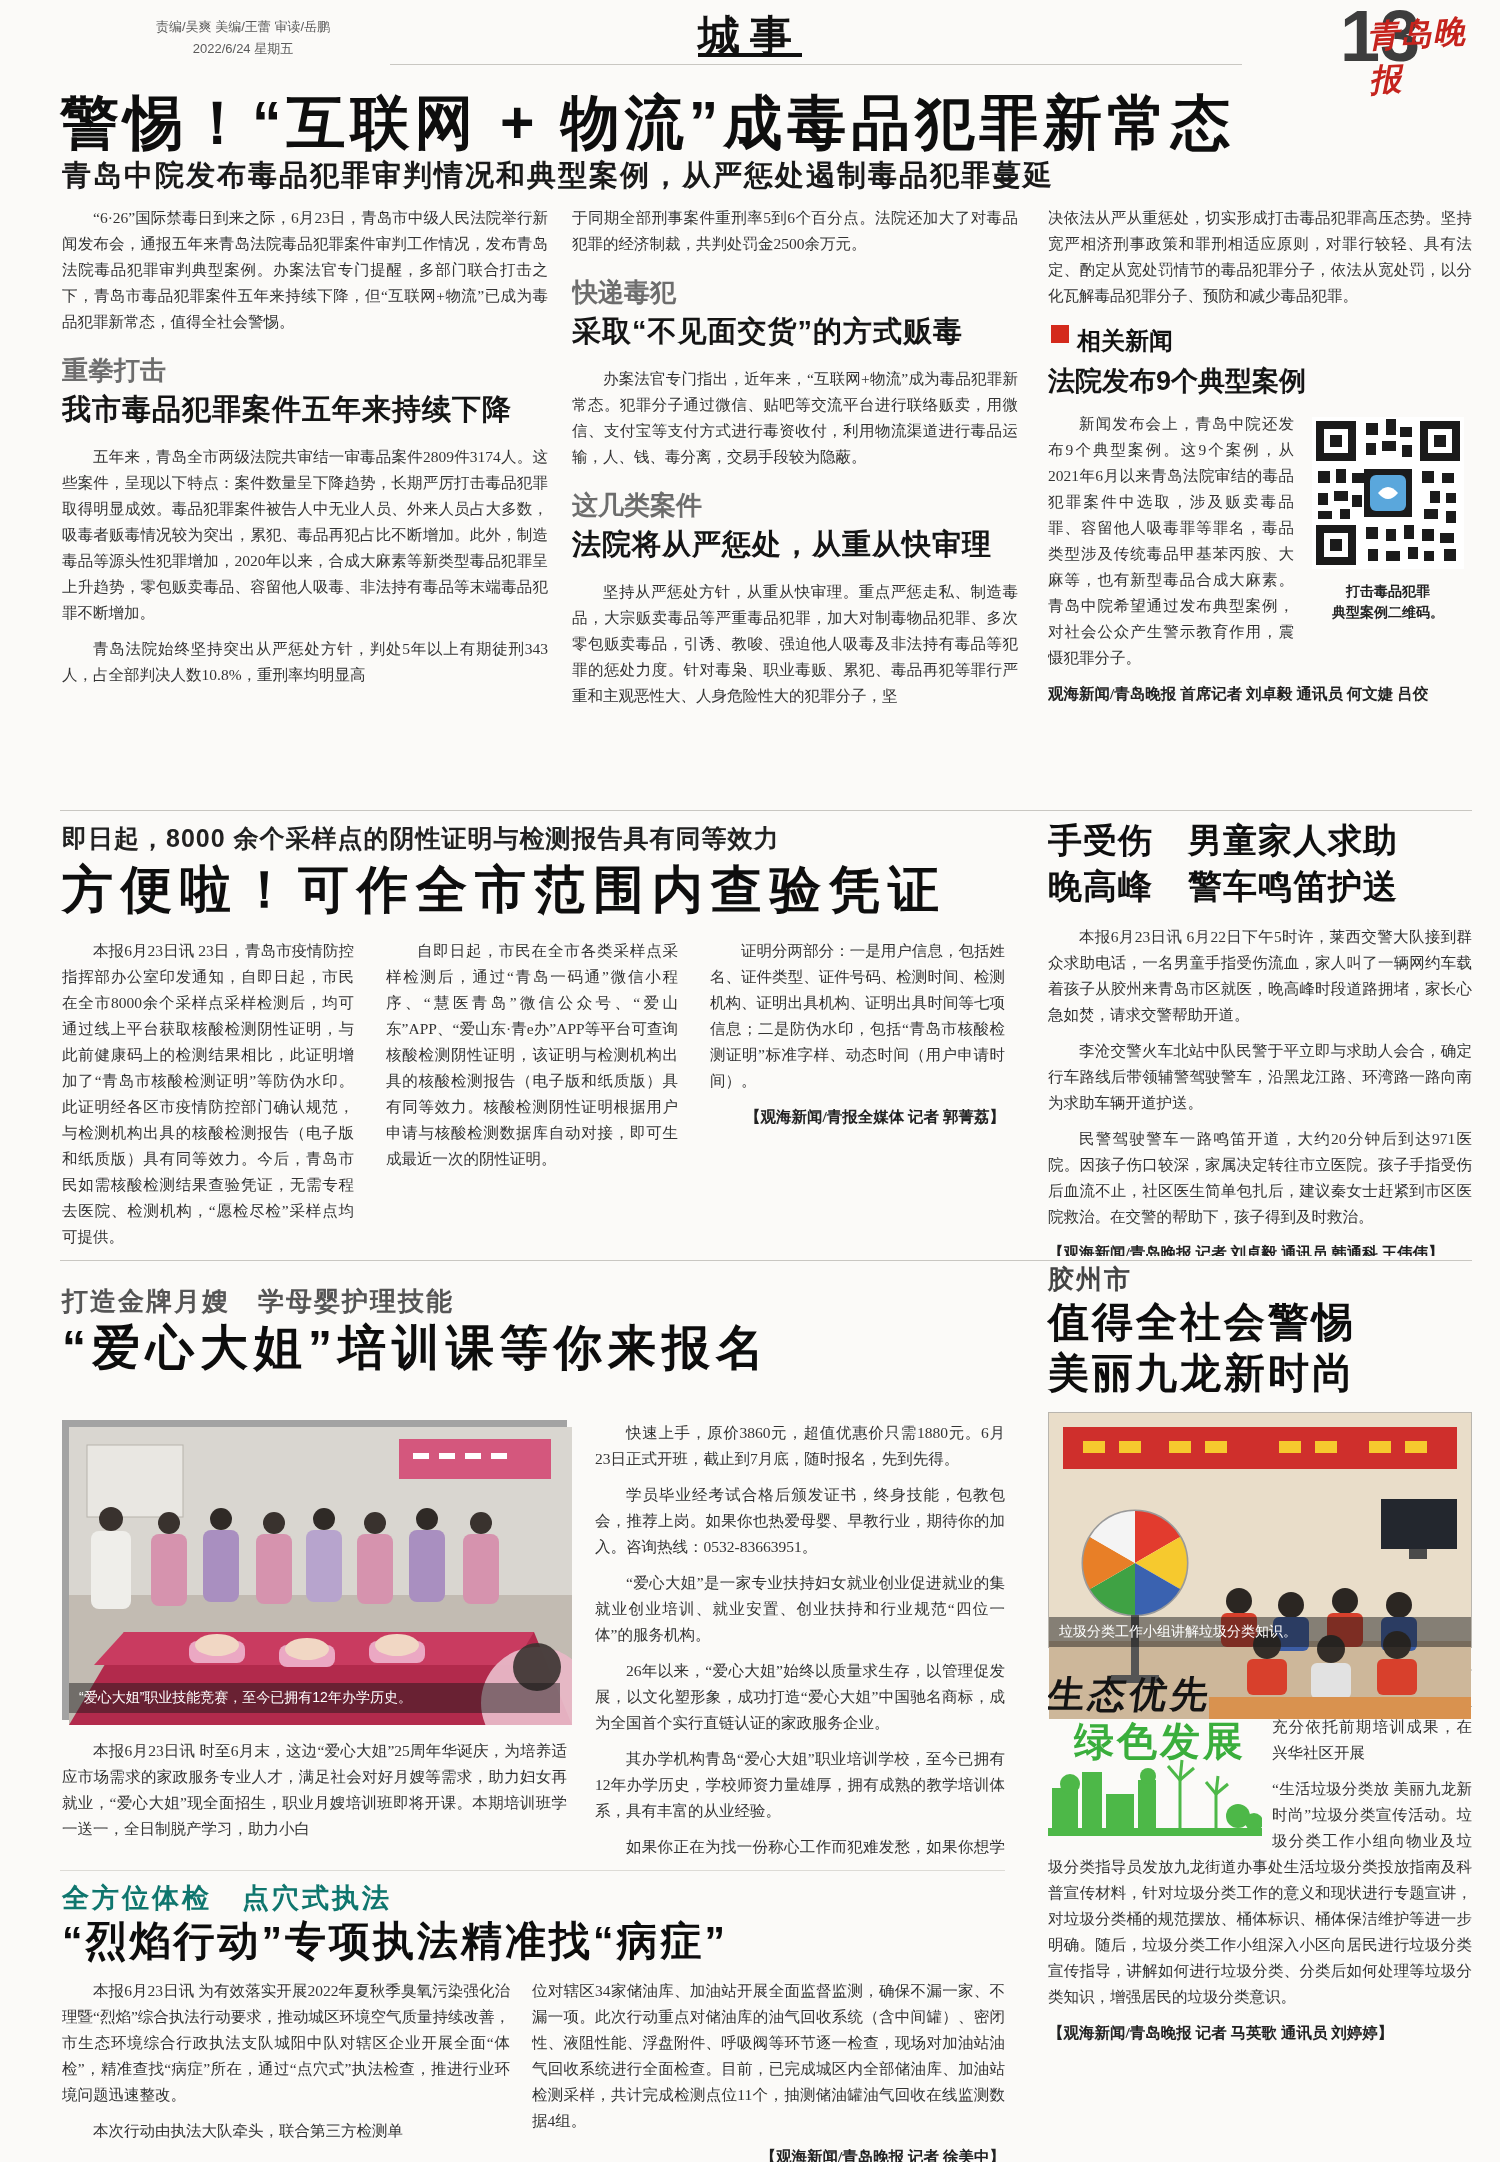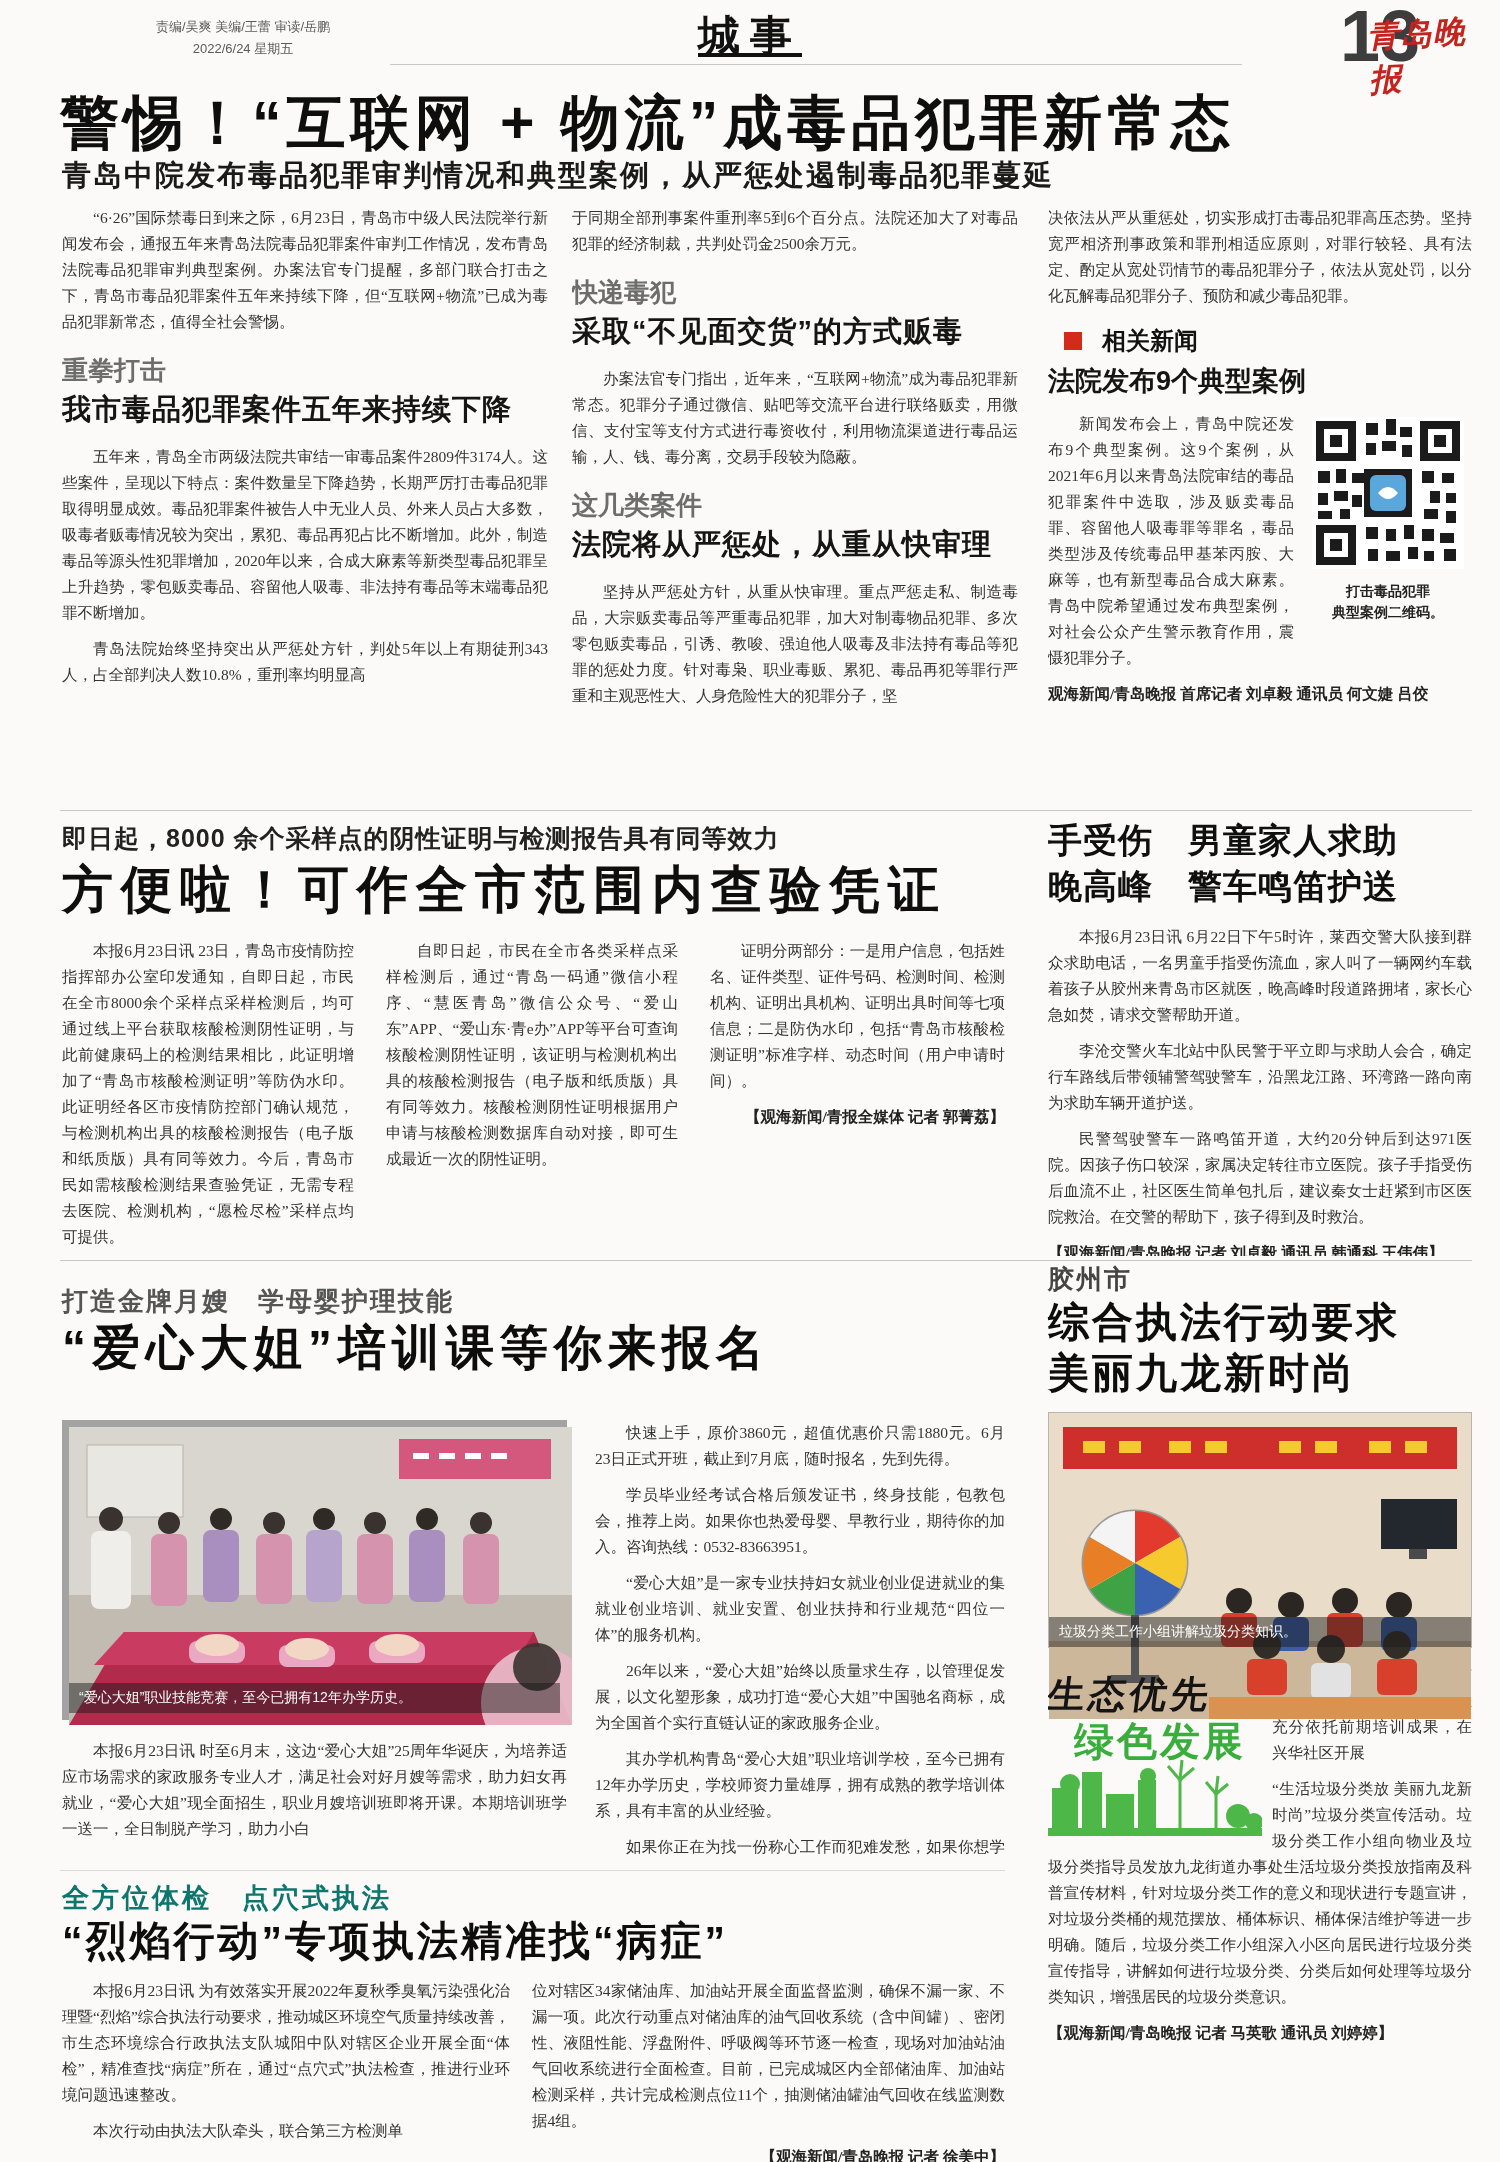--- a/index.html
+++ b/index.html
@@ -22,21 +22,21 @@
             font-family:"Liberation Serif","DejaVu Serif",serif;font-style:italic;transform:rotate(-3deg);letter-spacing:1px;}
   
   #a1-headline{left:60px;top:84px;width:1412px;font-size:59px;font-weight:900;letter-spacing:5px;color:#0e0e0e;white-space:nowrap;}
   #a1-subhead{left:62px;top:156px;width:1300px;font-size:29px;font-weight:700;letter-spacing:2px;color:#1a1a1a;}
   .a1col{top:205px;height:598px;overflow:hidden;}
   #a1c1{left:62px;width:486px;}
   #a1c2{left:572px;width:446px;}
   #a1c3{left:1048px;width:424px;}
   .k1{font-size:26px;margin:18px 0 2px;}
   .h1s{font-size:29px;letter-spacing:1px;margin:2px 0 14px;}
-  .rel-tag-row{display:flex;align-items:center;gap:20px;margin:16px 16px 6px;}
+  .rel-tag-row{display:flex;gap:8px;margin:16px 3px 6px;}
   .red-sq{width:18px;height:18px;background:#d42a1c;}
   .rel-tag{font-size:24px;font-weight:800;color:#111;}
   .qr-wrap{float:right;width:168px;margin:6px 0 0 10px;text-align:center;}
   .qr-cap{font-size:14px;font-weight:700;line-height:1.5;color:#222;margin-top:8px;}
   
   #a2-kicker{left:62px;top:822px;font-size:25px;font-weight:700;color:#222;letter-spacing:1px;}
   #a2-headline{left:62px;top:856px;font-size:51px;font-weight:900;letter-spacing:8px;color:#0e0e0e;white-space:nowrap;}
   .a2col{top:938px;height:318px;overflow:hidden;}
   #a2c1{left:62px;width:292px;}
   #a2c2{left:386px;width:292px;}
@@ -273,21 +273,21 @@
     <p class="indent">本报6月23日讯 为有效落实开展2022年夏秋季臭氧污染强化治理暨“烈焰”综合执法行动要求，推动城区环境空气质量持续改善，市生态环境综合行政执法支队城阳中队对辖区企业开展全面“体检”，精准查找“病症”所在，通过“点穴式”执法检查，推进行业环境问题迅速整改。</p>
     <p class="indent">本次行动由执法大队牵头，联合第三方检测单</p>
   </div>
   <div class="abs a4col body-txt" id="a4c2">
     <p>位对辖区34家储油库、加油站开展全面监督监测，确保不漏一家、不漏一项。此次行动重点对储油库的油气回收系统（含中间罐）、密闭性、液阻性能、浮盘附件、呼吸阀等环节逐一检查，现场对加油站油气回收系统进行全面检查。目前，已完成城区内全部储油库、加油站检测采样，共计完成检测点位11个，抽测储油罐油气回收在线监测数据4组。</p>
     <p class="byline" style="text-align:right;">【观海新闻/青岛晚报 记者 徐美中】</p>
   </div>
 
   <div class="abs" id="jz">
     <div id="jz-kicker">胶州市</div>
-    <div class="jz-h sans">综合执法行动要求</div>
+    <div class="jz-h sans">值得全社会警惕</div>
     <div class="jz-h sans">美丽九龙新时尚</div>
 
     <div id="jz-photo">
       <svg width="422" height="306" viewBox="0 0 422 306">
         <rect width="422" height="306" fill="#e9ddc9"></rect>
         <rect y="228" width="422" height="78" fill="#cdb79a"></rect>
         <rect x="14" y="14" width="394" height="42" fill="#cf2f2c"></rect>
         <rect x="34" y="28" width="22" height="12" fill="#f6c92e"></rect>
           <rect x="70" y="28" width="22" height="12" fill="#f6c92e"></rect>
         <rect x="120" y="28" width="22" height="12" fill="#f6c92e"></rect>

